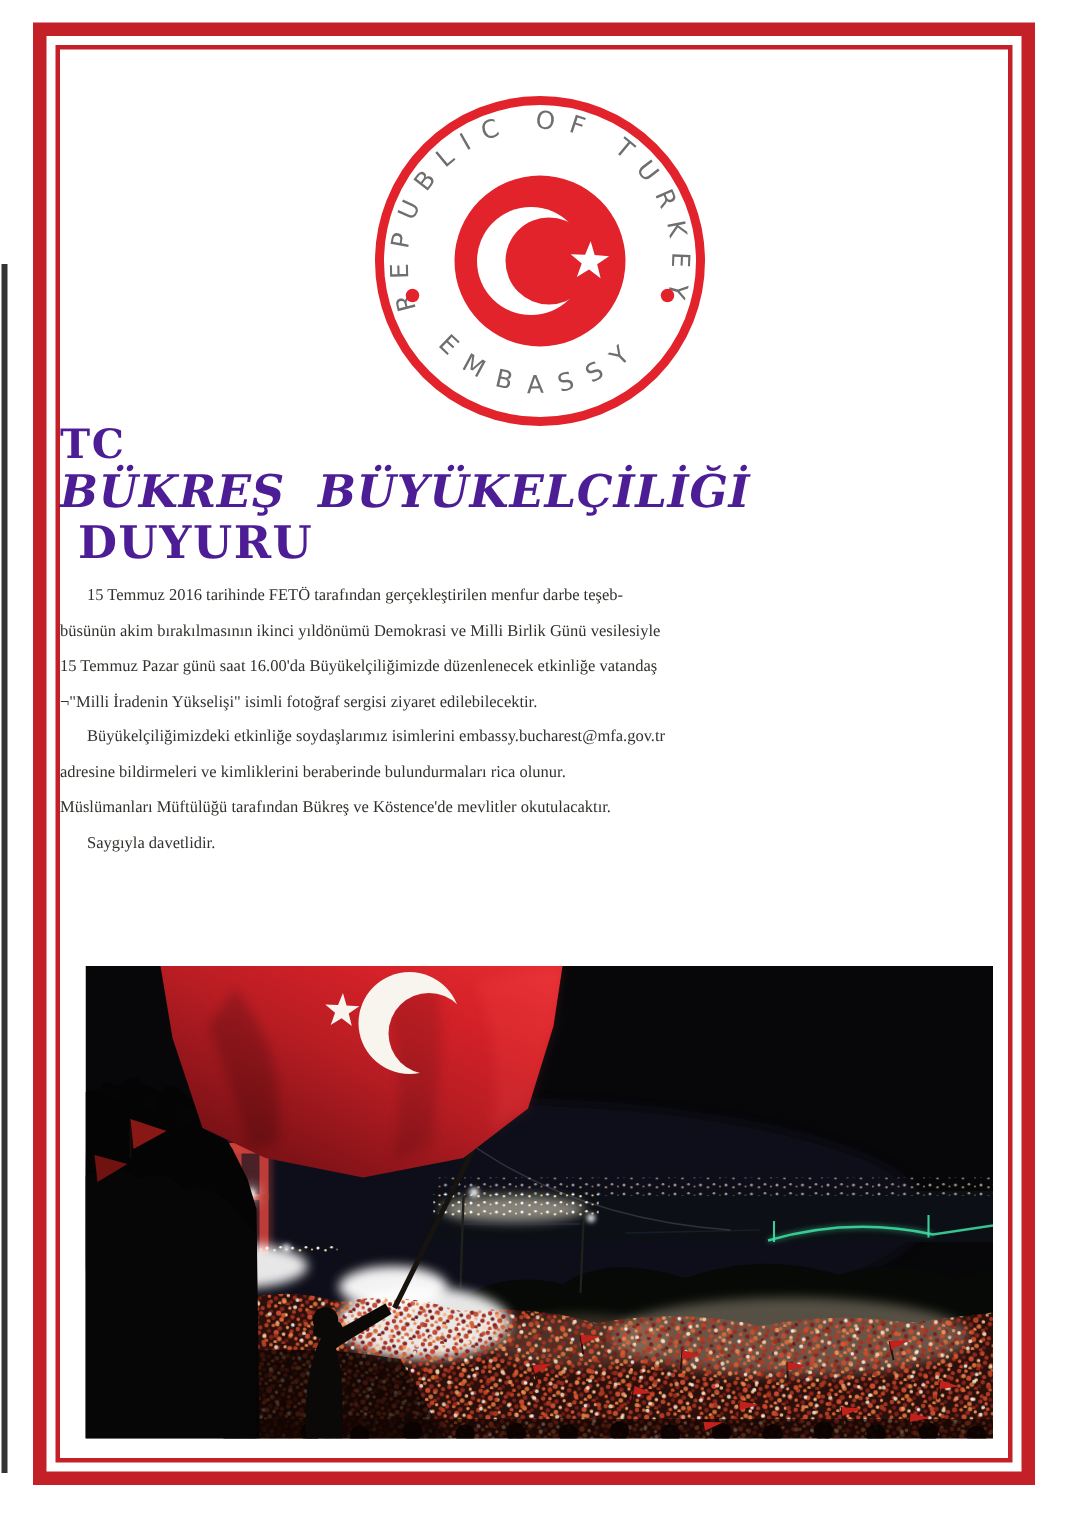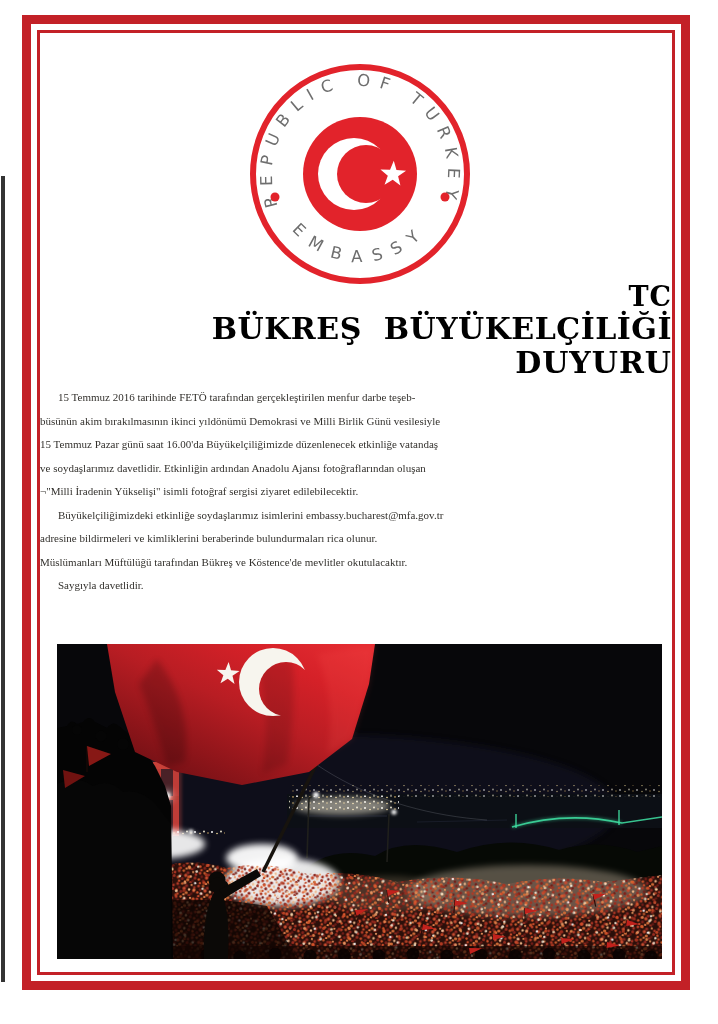--- a/index.html
+++ b/index.html
@@ -4,24 +4,24 @@
 <style>
   html,body{margin:0;padding:0;}
   body{width:718px;height:1024px;position:relative;background:#ffffff;
        font-family:"Liberation Serif",serif;overflow:hidden;}
   .leftstrip{position:absolute;left:1px;top:176px;width:4px;height:806px;background:#343434;}
   .frame-outer{position:absolute;left:22px;top:15px;width:668px;height:975px;
        border:9px solid #c32127;box-sizing:border-box;}
   .frame-inner{position:absolute;left:6px;top:6px;right:6px;bottom:6px;border:3px solid #c32127;}
   .content{position:absolute;left:0;top:0;right:0;bottom:0;}
   .seal{position:absolute;left:207px;top:28px;width:226px;height:226px;}
-  .titleblock{position:absolute;left:0;top:249px;width:100%;text-align:right;color:#000000;
+  .titleblock{position:absolute;left:0;top:249px;width:100%;text-align:left;color:#4c1d95;
        font-family:"DejaVu Serif",serif;font-weight:bold;}
   .t1{font-size:27px;line-height:30px;letter-spacing:1px;}
-  .t2{font-size:30px;line-height:34px;white-space:pre;letter-spacing:.5px;}
+  .t2{font-size:30px;line-height:34px;white-space:pre;letter-spacing:.5px;font-style:italic;}
   .t3{font-size:30px;line-height:33px;letter-spacing:1px;padding-left:12px;}
   .bodyblock{position:absolute;left:0;top:353px;width:633px;color:#33312d;
        font-size:11px;line-height:23.5px;overflow:visible;}
   .fitline{display:block;white-space:pre;transform-origin:left center;}
   .ind{text-indent:18px;}
   .photo{position:absolute;left:17px;top:611px;width:605px;height:315px;}
   svg{display:block;}
 </style>
 </head>
 <body>
@@ -60,21 +60,20 @@
    <div class="titleblock">
      <div class="t1">TC</div>
      <div class="t2">BÜKREŞ  BÜYÜKELÇİLİĞİ</div>
      <div class="t3">DUYURU</div>
    </div>
 
    <div class="bodyblock">
      <div class="fitline ind">15 Temmuz 2016 tarihinde FETÖ tarafından gerçekleştirilen menfur darbe teşeb-</div>
      <div class="fitline">büsünün akim bırakılmasının ikinci yıldönümü Demokrasi ve Milli Birlik Günü vesilesiyle</div>
      <div class="fitline">15 Temmuz Pazar günü saat 16.00'da Büyükelçiliğimizde düzenlenecek etkinliğe vatandaş</div>
-     <div class="fitline">ve soydaşlarımız davetlidir. Etkinliğin ardından Anadolu Ajansı fotoğraflarından oluşan</div>
      <div class="fitline">¬"Milli İradenin Yükselişi" isimli fotoğraf sergisi ziyaret edilebilecektir.</div>
      <div class="fitline ind">Büyükelçiliğimizdeki etkinliğe soydaşlarımız isimlerini embassy.bucharest@mfa.gov.tr</div>
      <div class="fitline">adresine bildirmeleri ve kimliklerini beraberinde bulundurmaları rica olunur.</div>
      <div class="fitline">Müslümanları Müftülüğü tarafından Bükreş ve Köstence'de mevlitler okutulacaktır.</div>
      <div class="fitline ind">Saygıyla davetlidir.</div>
    </div>
 
    <svg class="photo" viewBox="0 0 605 315">
      <defs>
        <linearGradient id="fg" x1="0" y1="1" x2="0.9" y2="0">

